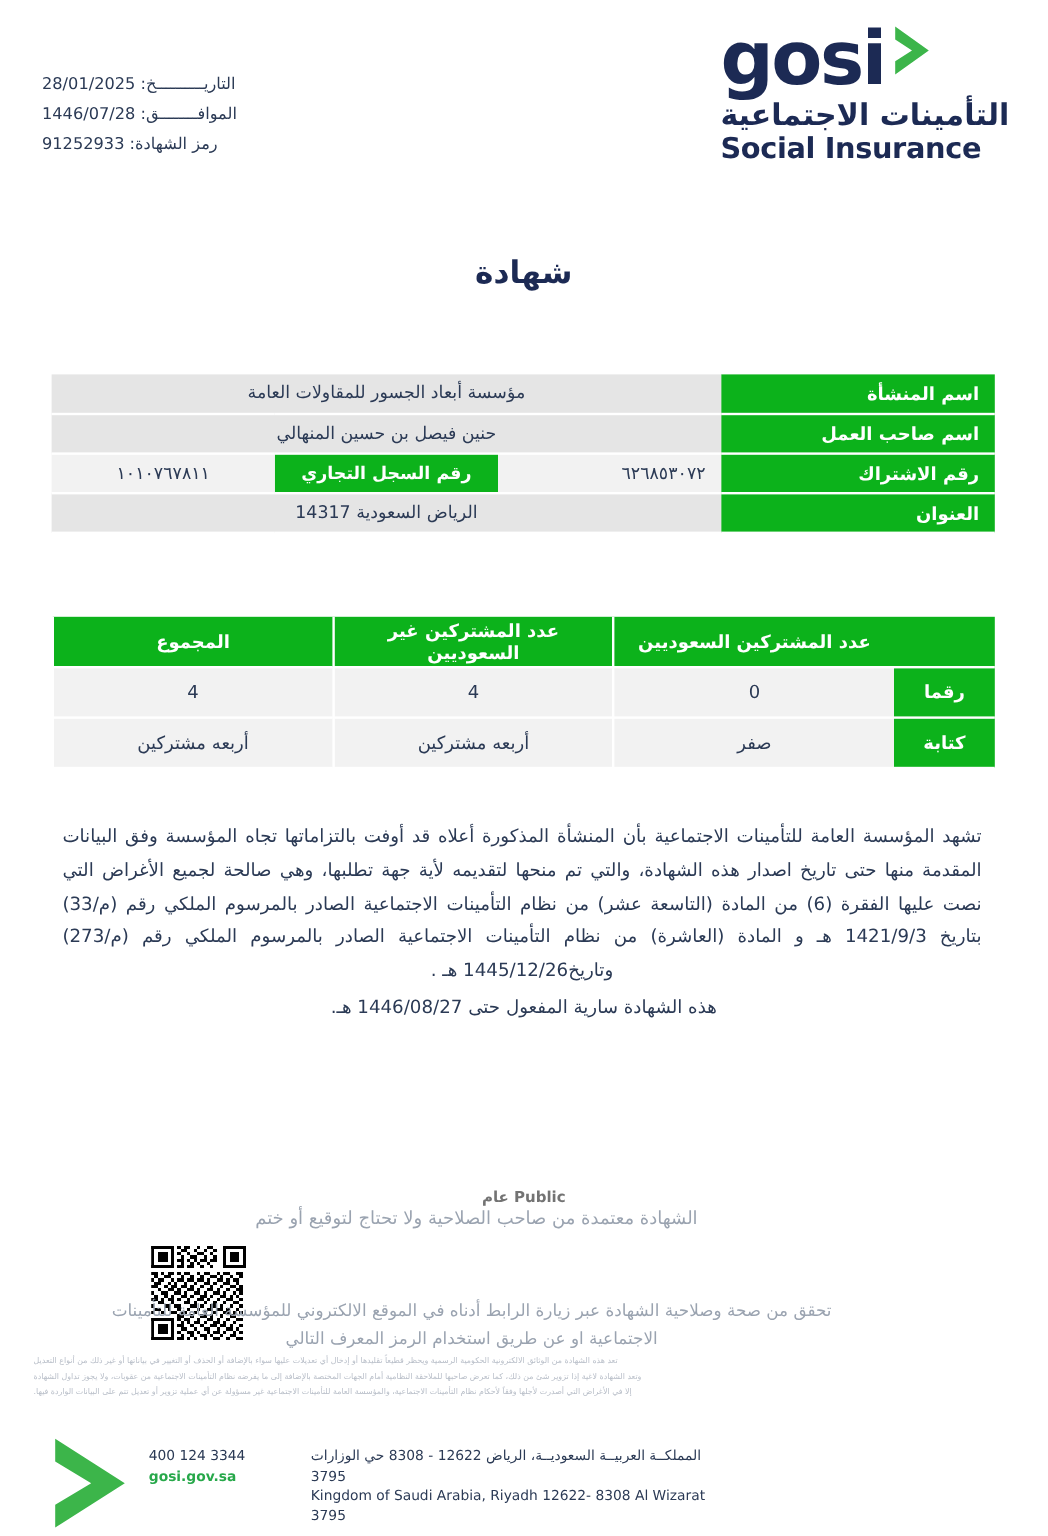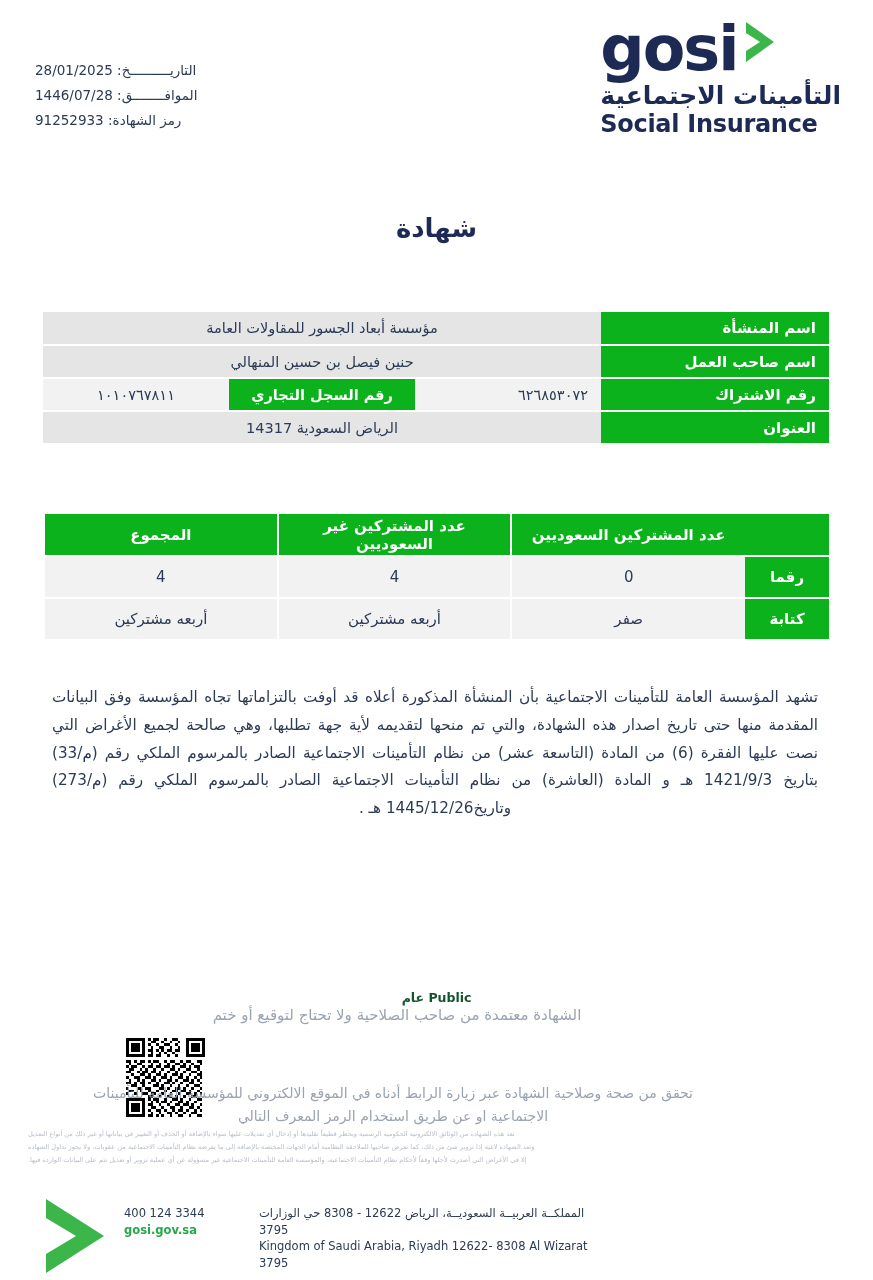--- a/index.html
+++ b/index.html
@@ -93,21 +93,21 @@
     text-align: justify; text-align-last: center;
   }
   .validity {
     position: absolute; top: 830px; left: 0; width: 873px;
     text-align: center; font-size: 15.2px; color: #2b3a55;
   }
 
   
   .public-label {
     position: absolute; top: 990px; left: 0; width: 873px;
-    text-align: center; font-size: 12.5px; font-weight: bold; color: #14532d;
+    text-align: center; font-size: 12.5px; font-weight: bold; color: #737373;
   }
   .no-sign {
     position: absolute; top: 1006px; left: 0; width: 794px;
     text-align: center; font-size: 15px; color: #9aa3b0;
   }
 
   
   .qr-box { position: absolute; top: 1038px; right: 668px; width: 79px; height: 79px; }
   .verify {
     position: absolute; top: 1082px; right: 170px; width: 620px;
@@ -206,20 +206,21 @@
       <tr>
         <td class="rowlbl">كتابة</td>
         <td class="num">صفر</td>
         <td class="num">أربعه  مشتركين</td>
         <td class="num">أربعه  مشتركين</td>
       </tr>
     </tbody>
   </table>
 
   <div class="body-text">تشهد المؤسسة العامة للتأمينات الاجتماعية بأن المنشأة المذكورة أعلاه قد أوفت بالتزاماتها تجاه المؤسسة وفق البيانات المقدمة منها حتى تاريخ اصدار هذه الشهادة، والتي تم منحها لتقديمه لأية جهة تطلبها، وهي صالحة لجميع الأغراض التي نصت عليها الفقرة (6) من المادة (التاسعة عشر) من نظام التأمينات الاجتماعية الصادر بالمرسوم الملكي رقم (م/33) بتاريخ 1421/9/3 هـ و المادة (العاشرة) من نظام التأمينات الاجتماعية الصادر بالمرسوم الملكي رقم (م/273) وتاريخ1445/12/26 هـ .</div>
+  <div class="validity">هذه الشهادة سارية المفعول حتى  1446/08/27  هـ.</div>
 
   <div class="public-label">Public عام</div>
   <div class="no-sign">الشهادة معتمدة من صاحب الصلاحية ولا تحتاج لتوقيع أو ختم</div>
 
   <div class="qr-box">
     <svg width="79" height="79" viewBox="0 0 29 29" shape-rendering="crispEdges">
       <rect width="29" height="29" fill="#ffffff"></rect>
       <g fill="#000000">
         <rect x="0" y="0" width="7" height="1"></rect>
           <rect x="0" y="6" width="7" height="1"></rect>

